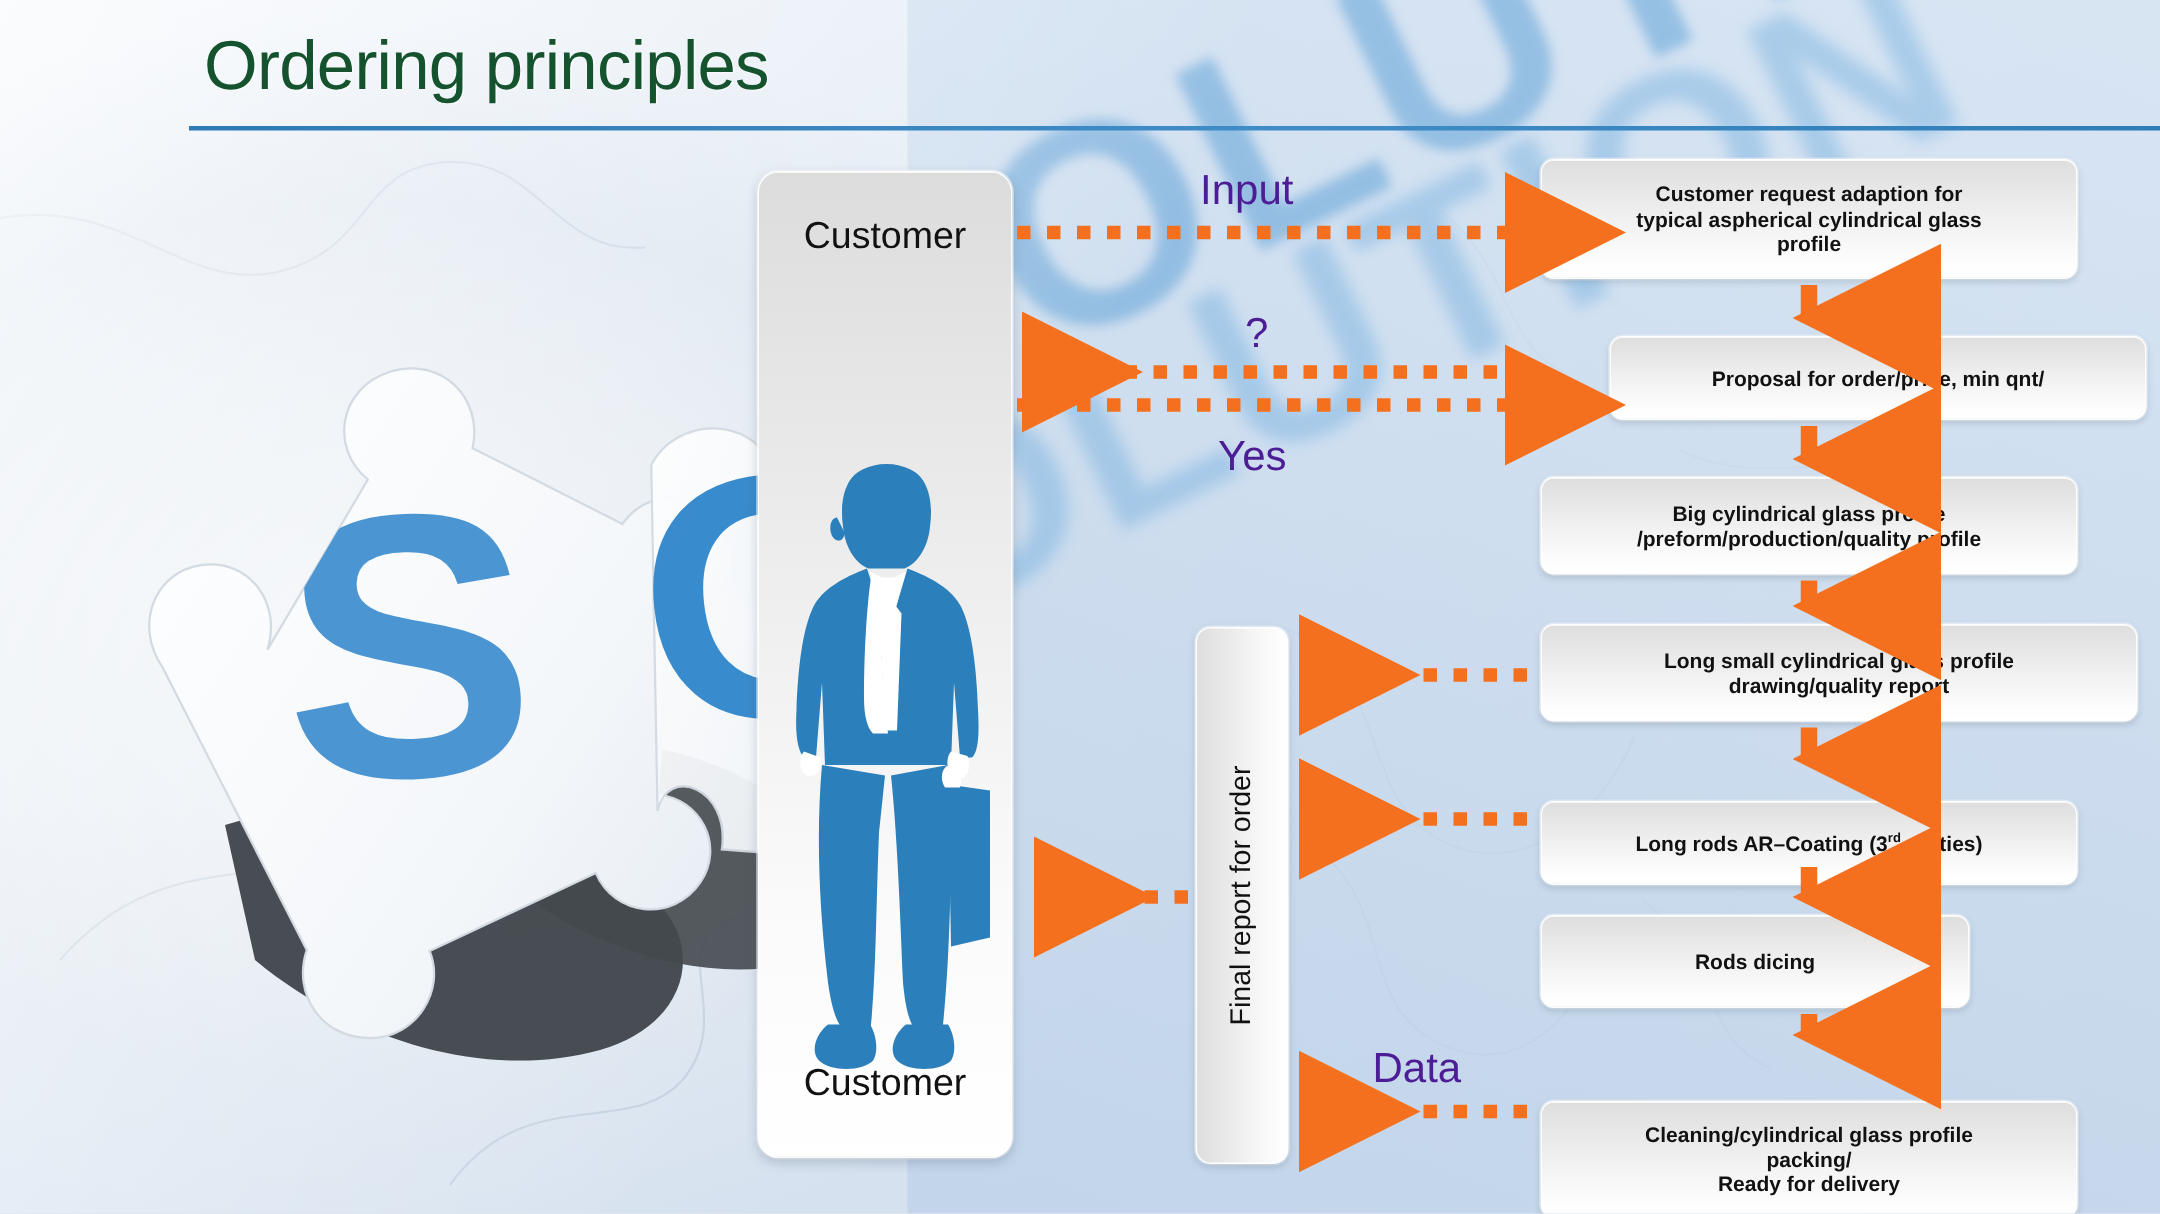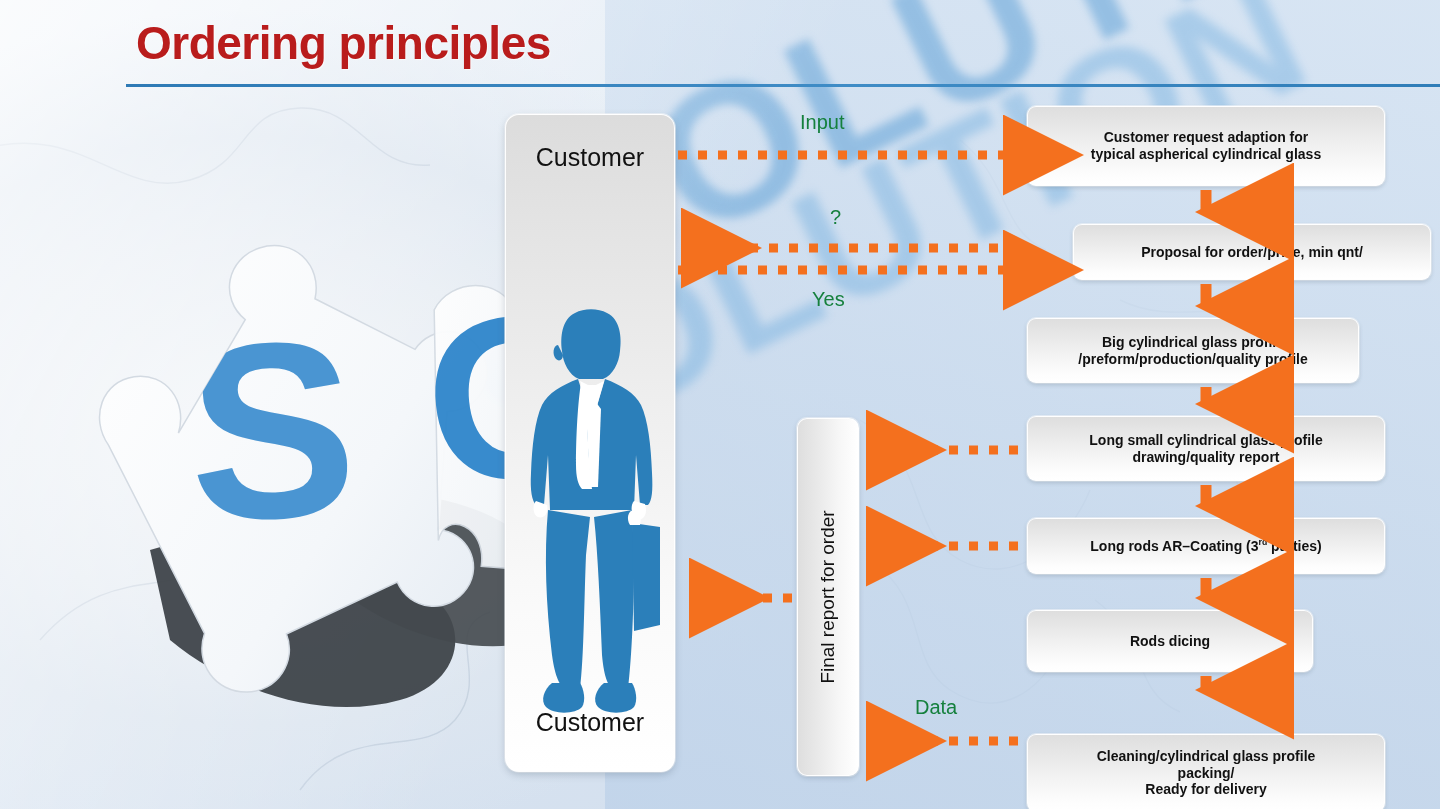--- a/index.html
+++ b/index.html
@@ -41,21 +41,21 @@
     font-size:170px;font-weight:bold;letter-spacing:2px;
     color:#67a9dd;opacity:.40;filter:blur(5px);
     white-space:nowrap;line-height:1;pointer-events:none;
   }
   .puzzle-svg{position:absolute;left:0;top:120px;width:560px;height:700px;pointer-events:none;}
   .faint-curves{position:absolute;left:0;top:0;width:1440px;height:809px;pointer-events:none;opacity:.5;}
 
   
   .title{
     position:absolute;left:136px;top:16px;
-    font-size:46px;font-weight:bold;color:#b91c1c;
+    font-size:46px;font-weight:normal;color:#14532d;
     letter-spacing:-.5px;
     text-shadow:1px 1px 1px rgba(255,255,255,.7);
   }
   .title-rule{
     position:absolute;left:126px;top:84px;width:1314px;height:3px;
     background:linear-gradient(90deg,#2e7ab5 0%,#3f8cc6 55%,#2f7db8 100%);
   }
 
   
   .card{
@@ -101,21 +101,21 @@
     box-shadow:0 2px 5px rgba(70,90,110,.25), 0 0 0 1px rgba(255,255,255,.5);
     box-sizing:border-box;
   }
   .report-text{
     position:absolute;left:50%;top:50%;
     transform:translate(-50%,-50%) rotate(-90deg);
     white-space:nowrap;font-size:19px;color:#111;
   }
 
   
-  .flow-label{position:absolute;font-size:20px;color:#15803d;white-space:nowrap;}
+  .flow-label{position:absolute;font-size:28px;color:#4c1d95;white-space:nowrap;}
 
   
   .arrows{position:absolute;left:0;top:0;width:1440px;height:809px;pointer-events:none;}
   sup{font-size:.62em;vertical-align:super;}
 </style>
 </head>
 <body>
 
 <div id="stage">
 
@@ -232,42 +232,43 @@
   </div>
 
   <div class="report-panel">
     <div class="report-text">Final  report for order</div>
   </div>
 
   <div class="card" style="left:1027px;top:106px;width:358px;height:80px;">
     <div>
       <div>Customer request adaption for</div>
       <div>typical aspherical  cylindrical glass</div>
+      <div>profile</div>
     </div>
   </div>
 
   <div class="card" style="left:1073px;top:224px;width:358px;height:56px;">
     <div>Proposal  for order/price, min qnt/</div>
   </div>
 
-  <div class="card" style="left:1027px;top:318px;width:332px;height:65px;">
+  <div class="card" style="left:1027px;top:318px;width:358px;height:65px;">
     <div>
       <div>Big  cylindrical glass  profile</div>
       <div>/preform/production/quality profile</div>
     </div>
   </div>
 
-  <div class="card" style="left:1027px;top:416px;width:358px;height:65px;">
+  <div class="card" style="left:1027px;top:416px;width:398px;height:65px;">
     <div>
       <div>Long small cylindrical glass  profile</div>
       <div>drawing/quality report</div>
     </div>
   </div>
 
-  <div class="card" style="left:1027px;top:518px;width:358px;height:56px;">
+  <div class="card" style="left:1027px;top:534px;width:358px;height:56px;">
     <div><span>Long rods AR–Coating (3<sup>rd</sup> parties)</span></div>
   </div>
 
   <div class="card" style="left:1027px;top:610px;width:286px;height:62px;">
     <div>Rods  dicing</div>
   </div>
 
   <div class="card" style="left:1027px;top:734px;width:358px;height:78px;">
     <div>
       <div>Cleaning/cylindrical glass  profile</div>

